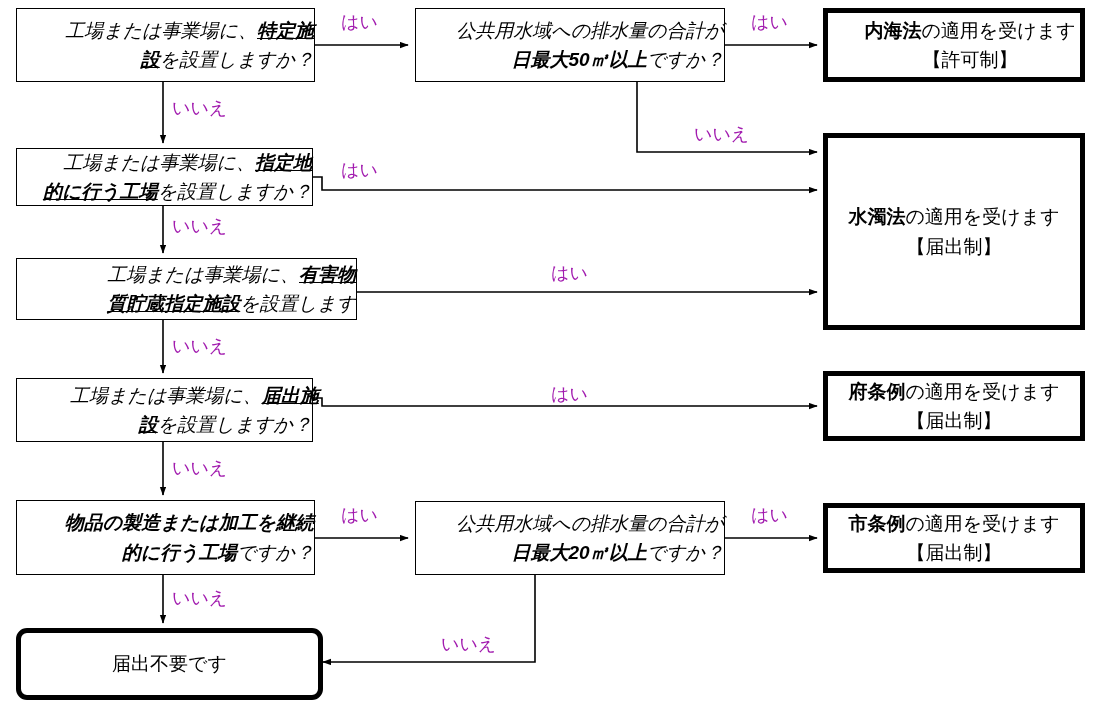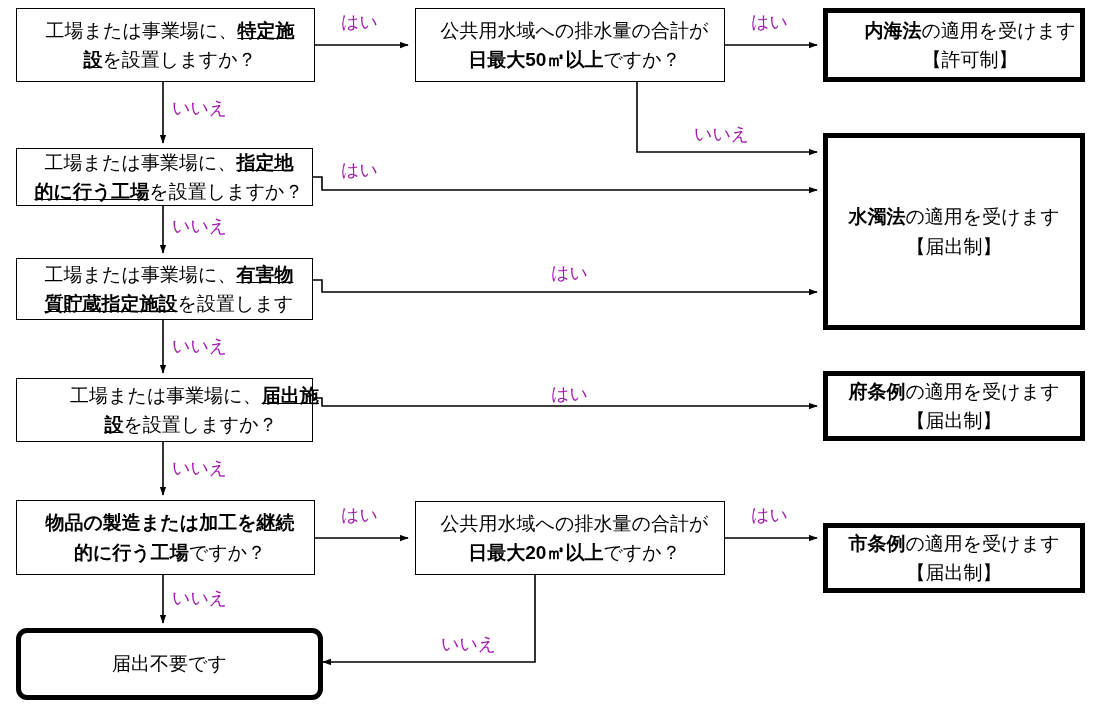--- a/index.html
+++ b/index.html
@@ -32,21 +32,22 @@
     border: 5px solid #000000;
   }
   .node .line {
     display: block;
     white-space: nowrap;
     font-size: 19px;
     line-height: 1.55;
   }
   .node.q .line {
     padding-left: 9px;
-    text-align: center;
+    text-align: right;
+    font-style: italic;
   }
   .node.res .line,
   .node.plain .line {
     text-align: center;
   }
   .node b {
     font-weight: bold;
   }
   .node u.bu {
     font-weight: bold;
@@ -132,21 +133,21 @@
   <div class="node q thin" style="left:16px; top:148px; width:297px; height:58px;">
     <span class="line"><span>工場または事業場に、</span><u class="bu">指定地</u></span>
     <span class="line"><u class="bu">的に行う工場</u><span>を設置しますか？</span></span>
   </div>
 
   <div class="node res thick" style="left:823px; top:133px; width:262px; height:197px;">
     <span class="line"><b>水濁法</b><span>の適用を受けます</span></span>
     <span class="line"><span>【届出制】</span></span>
   </div>
 
-  <div class="node q thin" style="left:16px; top:258px; width:297px; height:62px;">
+  <div class="node q thin" style="left:16px; top:258px; width:341px; height:62px;">
     <span class="line"><span>工場または事業場に、</span><u class="bu">有害物</u></span>
     <span class="line"><u class="bu">質貯蔵指定施設</u><span>を設置します</span></span>
   </div>
 
   <div class="node q thin" style="left:16px; top:378px; width:297px; height:64px;padding-left:44px;">
     <span class="line"><span>工場または事業場に、</span><u class="bu">届出施</u></span>
     <span class="line"><u class="bu">設</u><span>を設置しますか？</span></span>
   </div>
 
   <div class="node res thick" style="left:823px; top:371px; width:262px; height:70px;">
@@ -157,21 +158,21 @@
   <div class="node q thin" style="left:16px; top:500px; width:299px; height:75px;">
     <span class="line"><b>物品の製造または加工を継続</b></span>
     <span class="line"><b>的に行う工場</b><span>ですか？</span></span>
   </div>
 
   <div class="node q thin" style="left:415px; top:501px; width:310px; height:74px;">
     <span class="line"><span>公共用水域への排水量の合計が</span></span>
     <span class="line"><b>日最大20㎥以上</b><span>ですか？</span></span>
   </div>
 
-  <div class="node res thick" style="left:823px; top:503px; width:262px; height:70px;margin-top:20px;">
+  <div class="node res thick" style="left:823px; top:503px; width:262px; height:70px;">
     <span class="line"><b>市条例</b><span>の適用を受けます</span></span>
     <span class="line"><span>【届出制】</span></span>
   </div>
 
   <div class="node plain thick" style="left:16px; top:628px; width:307px; height:72px;border-radius:11px;">
     <span class="line"><span>届出不要です</span></span>
   </div>
 
   <div class="elabel" style="left:341px; top:10px;">はい</div>
   <div class="elabel" style="left:751px; top:10px;">はい</div>

